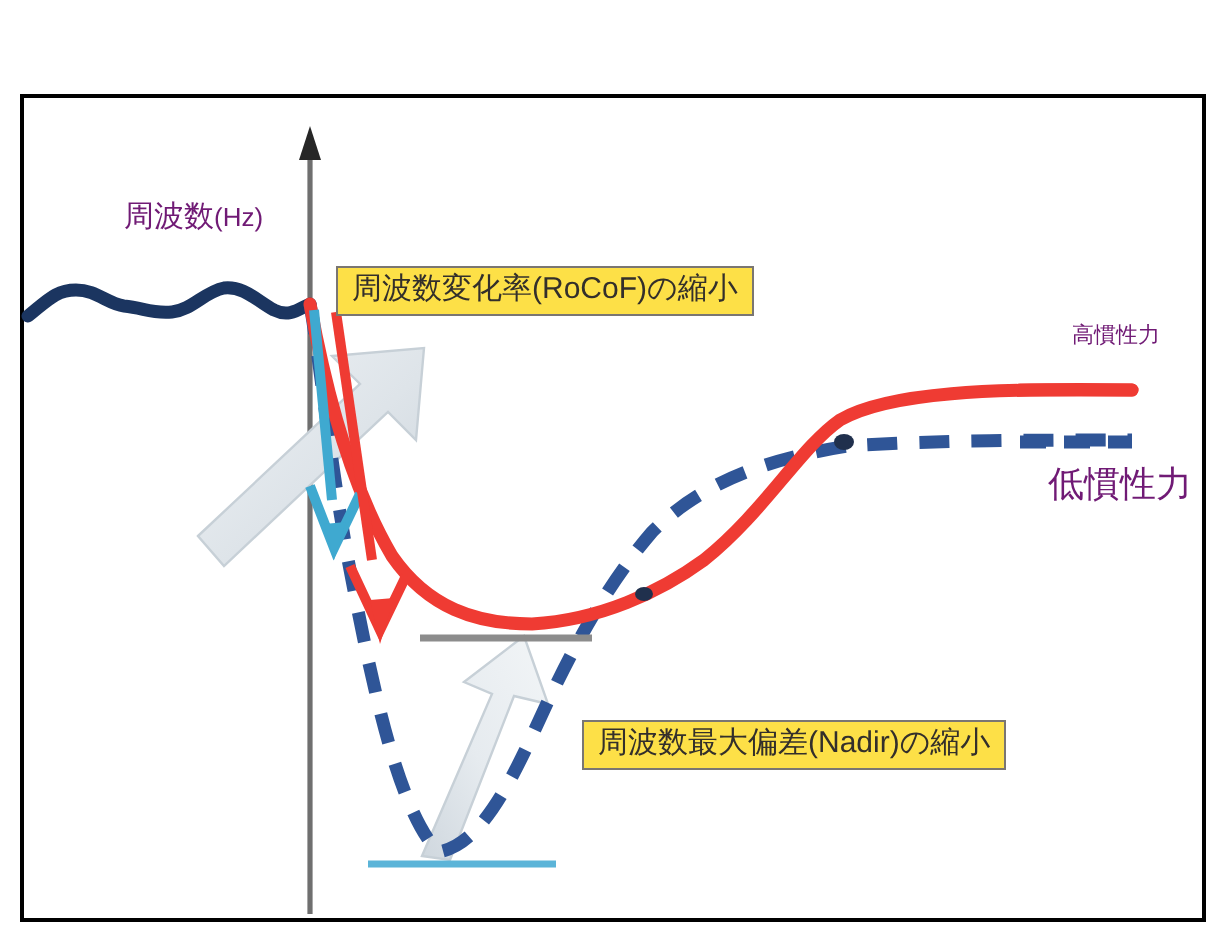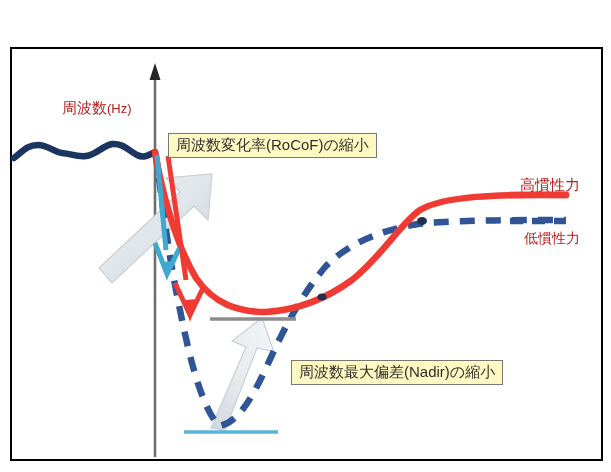--- a/index.html
+++ b/index.html
@@ -9,44 +9,44 @@
   #frame{
     position:absolute; left:10px; top:47px;
     width:593px; height:414px;
     border:2px solid #000000;
     background:#ffffff;
     box-sizing:border-box;
   }
 
   #canvas{position:absolute;left:0;top:0;width:611px;height:472px;}
 
-  .lbl{position:absolute;color:#b91c1c;white-space:nowrap;}
+  .lbl{position:absolute;color:#701a75;white-space:nowrap;}
 
   #axis-label{
     left:62px; top:99px;
     font-size:15px;
   }
   #axis-label .unit{font-size:13px;}
 
   .callout{
     position:absolute;
     border:1.6px solid #7a7672;
-    background:#fef9c3;
+    background:#fde047;
     color:#332f2b;
     font-size:15px;
     white-space:nowrap;
     padding:3px 7px 4px 7px;
     box-sizing:border-box;
     line-height:1.05;
   }
   #callout-rocof{ left:168px; top:133px; }
   #callout-nadir{ left:291px; top:360px;text-align:center; }
 
-  #legend-high{ left:520px; top:160px; font-size:15px;margin-top:16px; }
-  #legend-low{  left:524px; top:230px; font-size:14px; }
+  #legend-high{ left:536px; top:160px; font-size:11px; }
+  #legend-low{  left:524px; top:230px; font-size:18px; }
 </style>
 </head>
 <body>
 
 <div id="frame"></div>
 
 <svg id="canvas" viewBox="0 0 611 472">
   <defs>
     <linearGradient id="gradArrow" x1="0" y1="0" x2="1" y2="1">
       <stop offset="0%" stop-color="#eef2f5"></stop>

